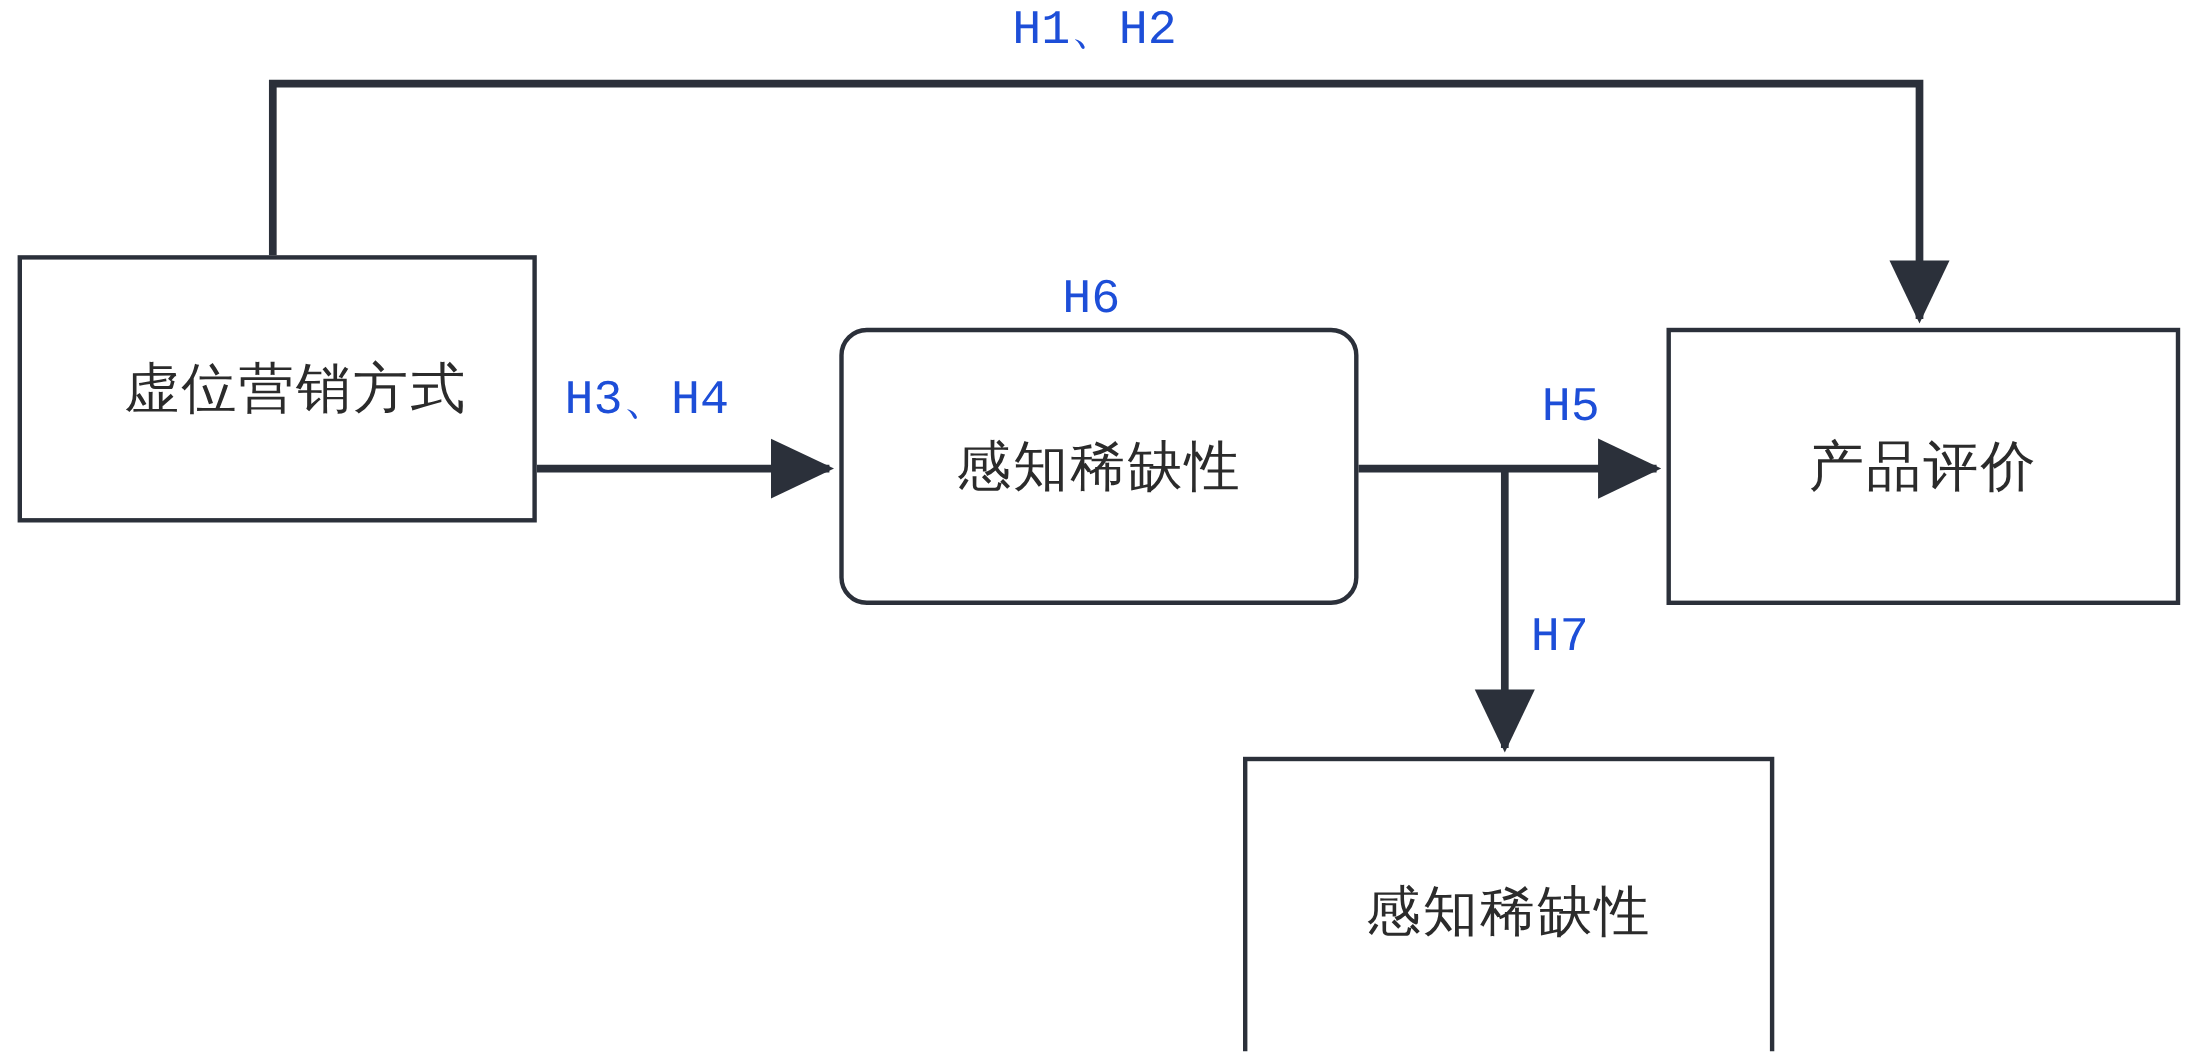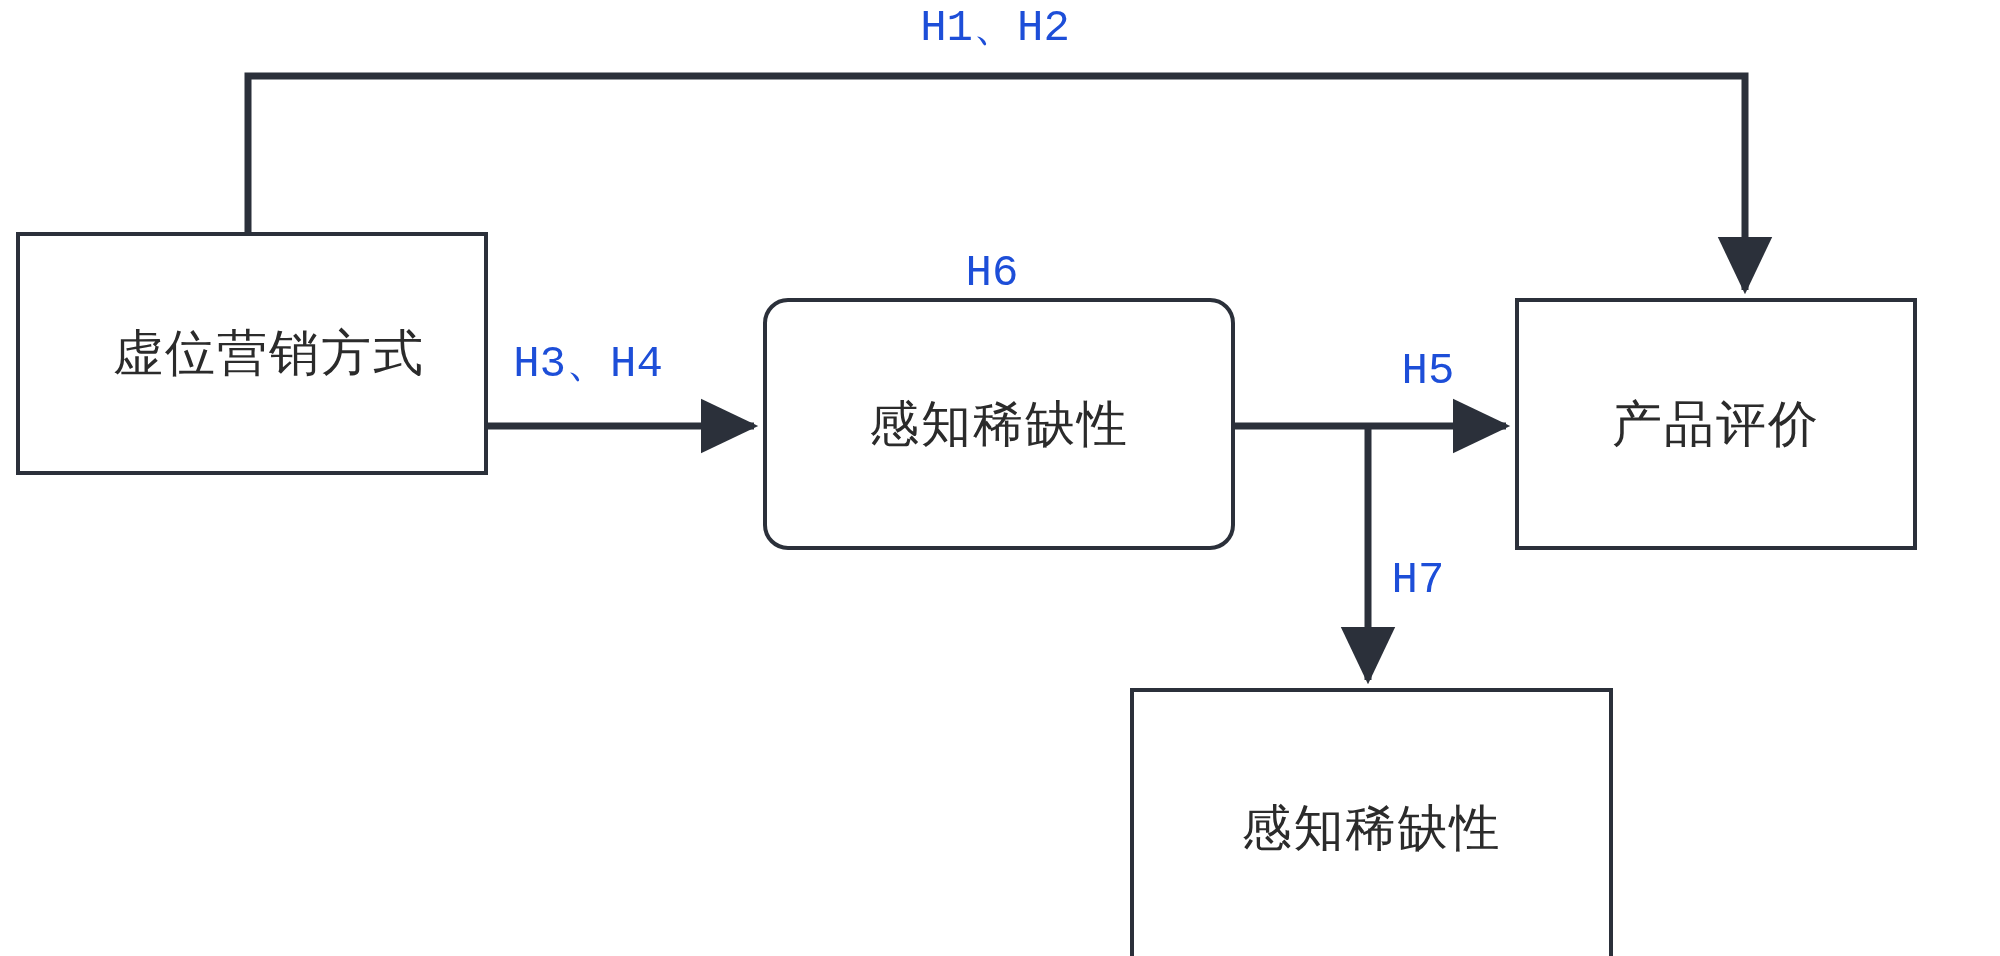--- a/index.html
+++ b/index.html
@@ -44,21 +44,21 @@
     font-size: 44px;
     color: #1d4ed8;
     white-space: nowrap;
     line-height: 1;
     transform: translate(-50%, -50%);
     font-family: Liberation Mono, monospace;
   }
   
   #node-marketing { left: 16px;   top: 232px; width: 472px; height: 243px; padding-left: 34px; }
   #node-scarcity  { left: 763px;  top: 298px; width: 472px; height: 252px; border-radius: 25px; }
-  #node-product   { left: 1515px; top: 298px; width: 402px; height: 252px; }
+  #node-product   { left: 1515px; top: 298px; width: 467px; height: 252px; }
   #node-closure   { left: 1130px; top: 688px; width: 483px; height: 280px; }
   
   #label-h1h2 { left: 995px;  top: 28px;  }
   #label-h3h4 { left: 588px;  top: 364px; }
   #label-h6   { left: 992px;  top: 273px; }
   #label-h5   { left: 1428px; top: 371px; }
   #label-h7   { left: 1418px; top: 580px; }
 </style>
 </head>
 <body>

